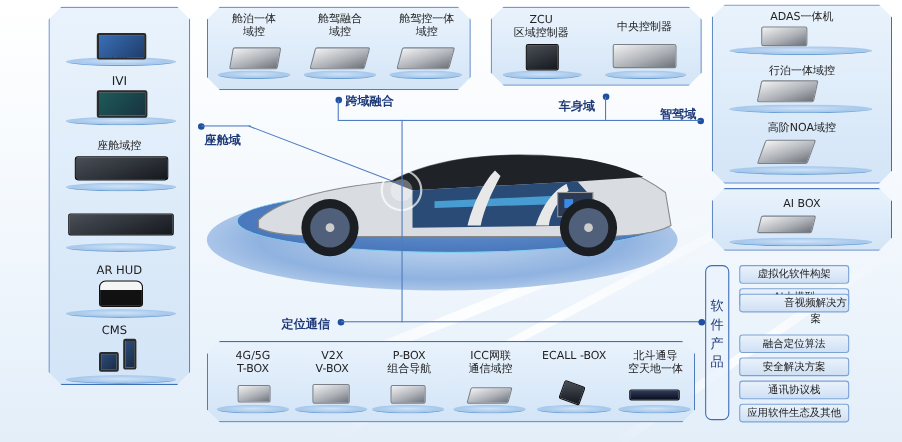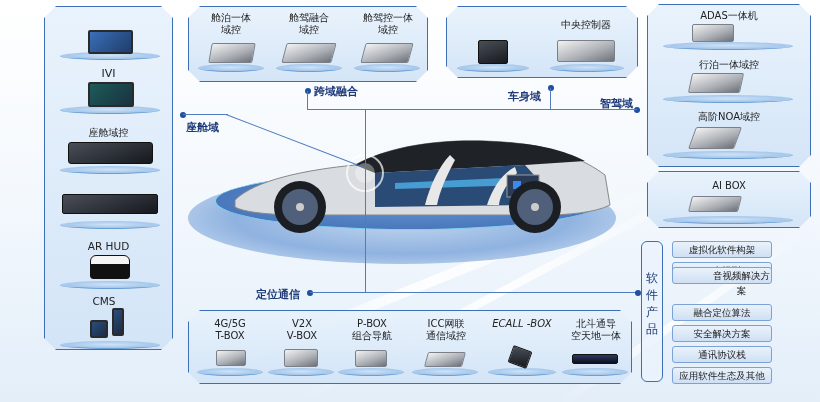--- a/index.html
+++ b/index.html
@@ -98,20 +98,24 @@
 
   <div class="item" style="left:350px;top:12px;width:76px;">
     <div>舱驾控一体</div>
     <div>域控</div>
   </div>
   <div class="plate" style="left:354px;top:64px;width:66px;"></div>
   <div class="dev silver" style="left:363px;top:43px;width:48px;height:20px;transform:skewX(-15deg);"></div>
 
   <div class="frame" style="left:446px;top:6px;width:192px;height:72px;"></div>
 
+  <div class="item" style="left:452px;top:13px;width:80px;">
+    <div>ZCU</div>
+    <div>区域控制器</div>
+  </div>
   <div class="plate" style="left:457px;top:64px;width:72px;"></div>
   <div class="dev dark" style="left:478px;top:40px;width:30px;height:24px;"></div>
 
   <div class="item" style="left:545px;top:19px;width:82px;">
     <div>中央控制器</div>
   </div>
   <div class="plate" style="left:550px;top:64px;width:74px;"></div>
   <div class="dev silver" style="left:557px;top:40px;width:58px;height:22px;"></div>
 
   <div class="frame" style="left:647px;top:4px;width:164px;height:163px;"></div>
@@ -178,21 +182,21 @@
   <div class="plate" style="left:338px;top:368px;width:66px;"></div>
   <div class="dev silver" style="left:355px;top:350px;width:32px;height:17px;"></div>
 
   <div class="item" style="left:410px;top:318px;width:72px;">
     <div>ICC网联</div>
     <div>通信域控</div>
   </div>
   <div class="plate" style="left:412px;top:368px;width:66px;"></div>
   <div class="dev silver" style="left:426px;top:352px;width:38px;height:15px;transform:skewX(-15deg);"></div>
 
-  <div class="item" style="left:482px;top:318px;width:80px;font-style:italic;">
+  <div class="item" style="left:482px;top:318px;width:80px;">
     <div>ECALL -BOX</div>
   </div>
   <div class="plate" style="left:488px;top:368px;width:68px;"></div>
   <div class="dev dark" style="left:510px;top:348px;width:20px;height:18px;transform:rotate(20deg);"></div>
 
   <div class="item" style="left:562px;top:318px;width:68px;">
     <div>北斗通导</div>
     <div>空天地一体</div>
   </div>
   <div class="plate" style="left:562px;top:368px;width:66px;"></div>

